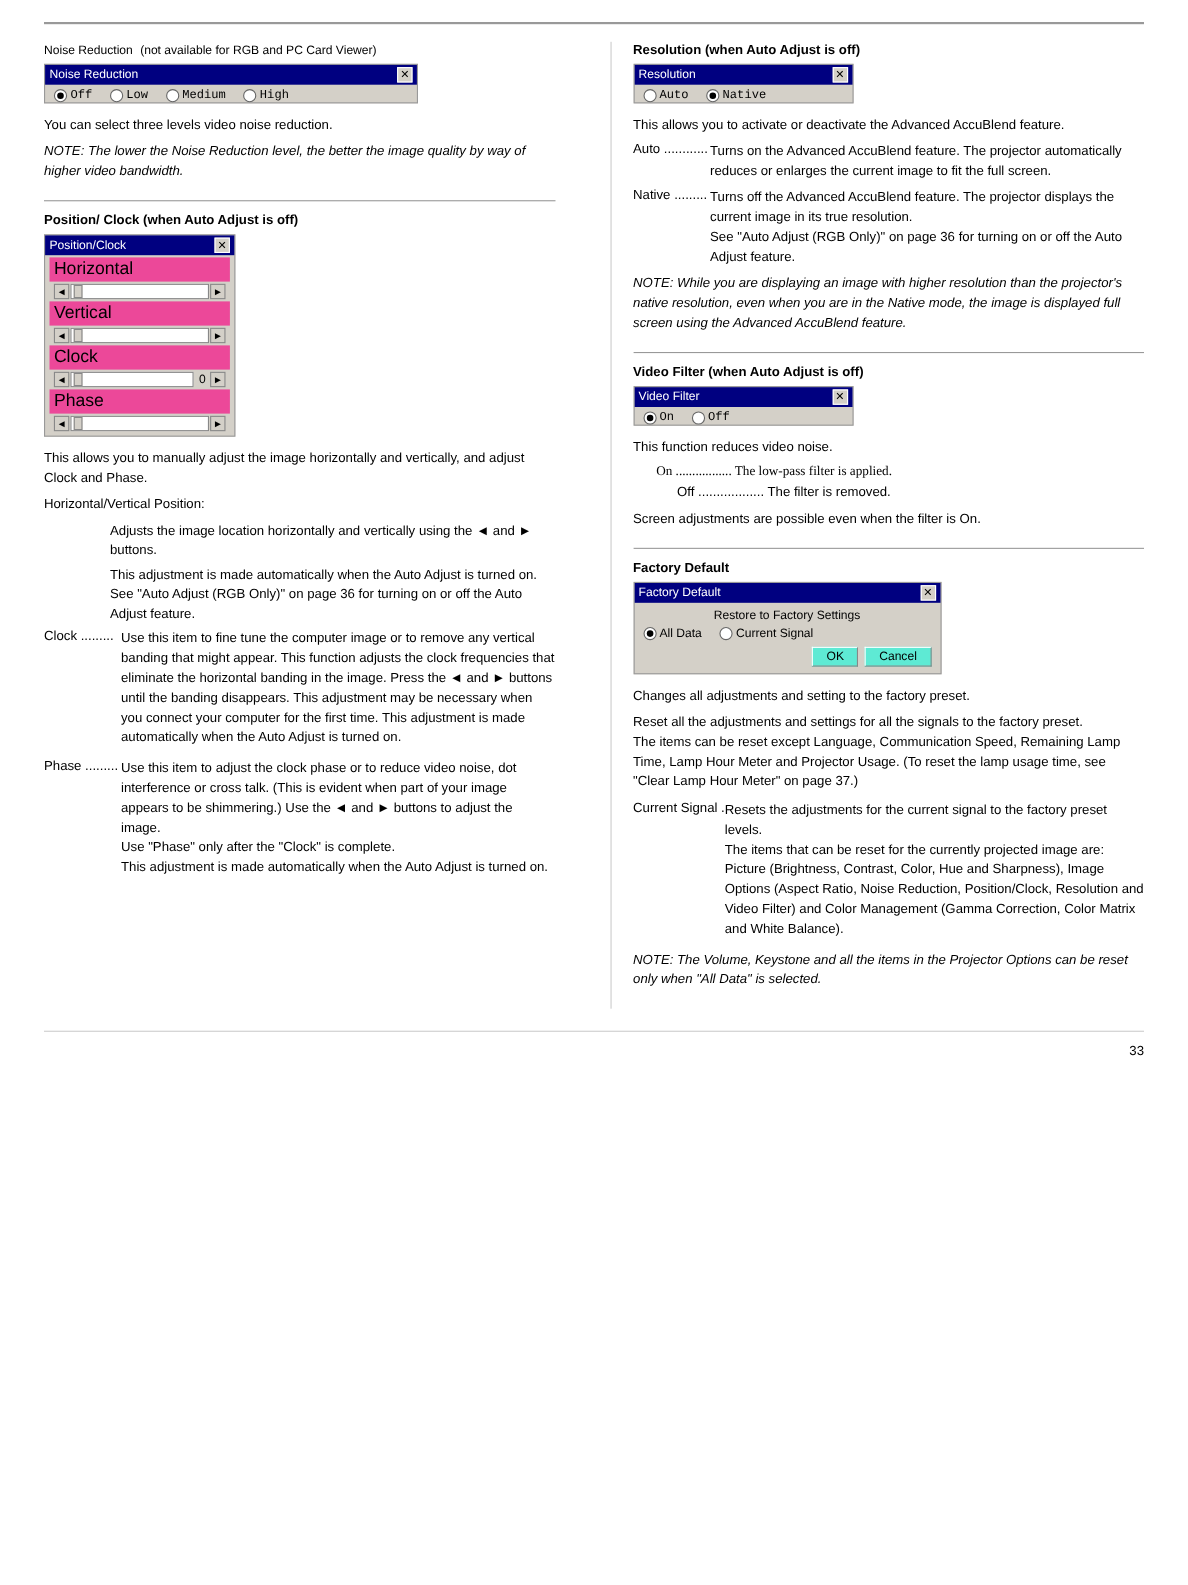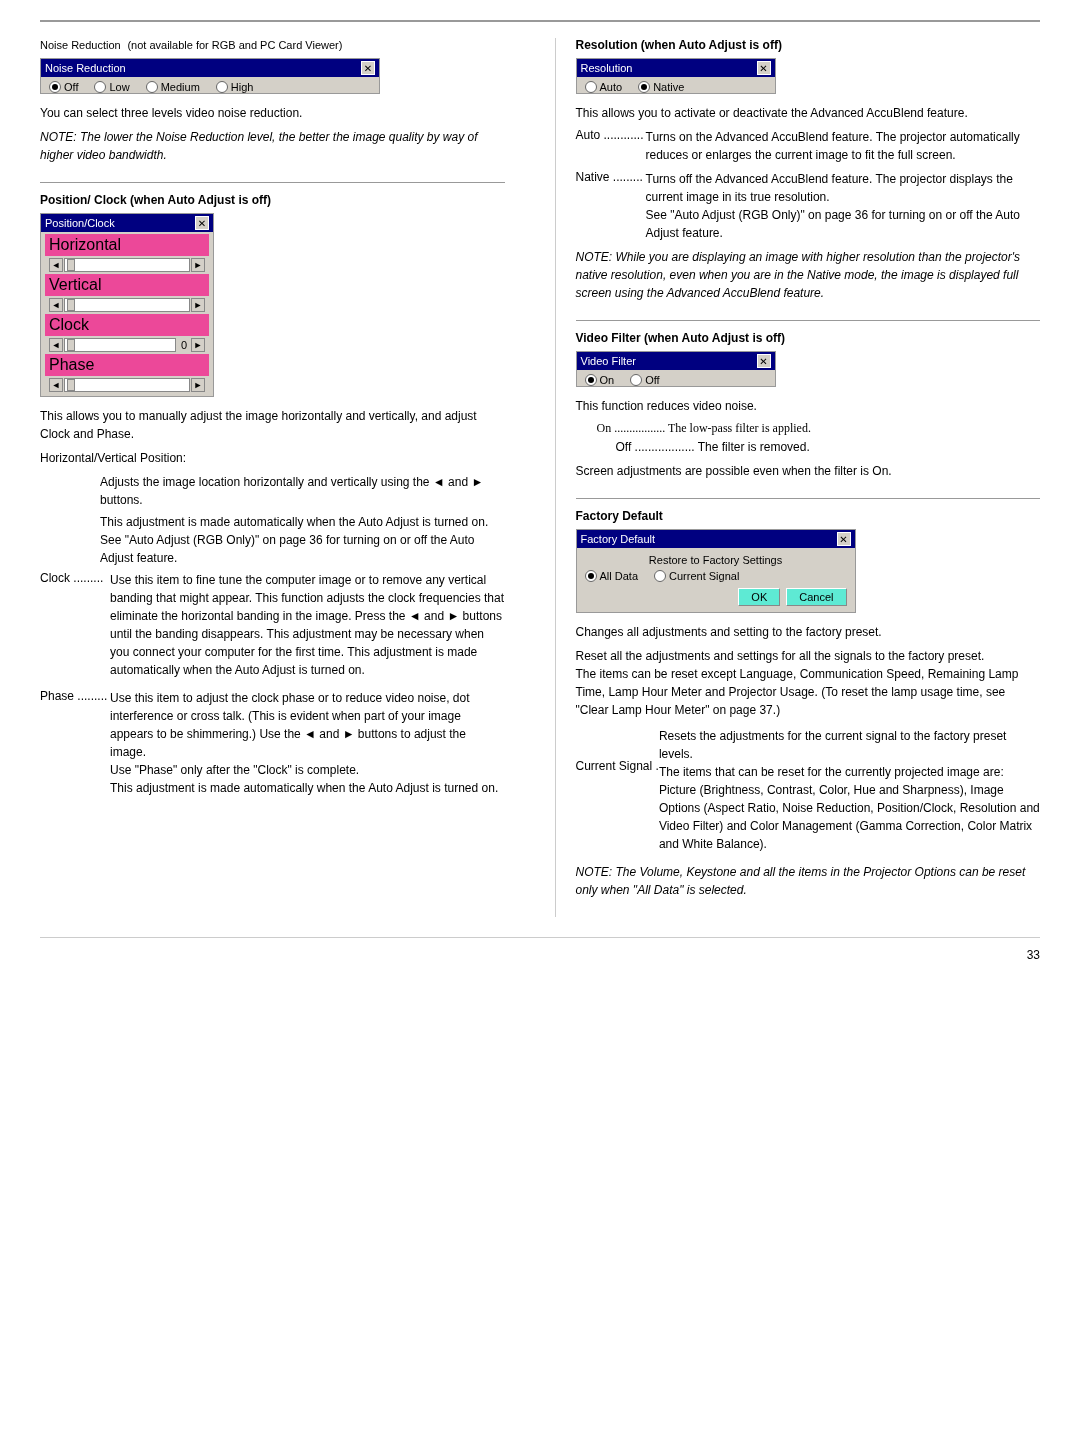--- a/index.html
+++ b/index.html
@@ -70,20 +70,21 @@
       width: 14px;
       height: 14px;
       display: flex;
       align-items: center;
       justify-content: center;
       cursor: pointer;
       color: #000;
     }
     .dialog-content {
       padding: 0 8px;
+      font-family: Liberation Mono, monospace;
     }
     .radio-row {
       display: flex;
       align-items: center;
       gap: 16px;
       margin-top: 4px;
     }
     .radio-item {
       display: flex;
       align-items: center;
@@ -451,21 +452,21 @@
           </div>
         </div>
 
         <p class="body-text">Changes all adjustments and setting to the factory preset.</p>
 
         <div style="display:flex;margin-bottom:8px;">
           <div style="font-size:12px;line-height:1.5;">Reset all the adjustments and settings for all the signals to the factory preset.<br>The items can be reset except Language, Communication Speed, Remaining Lamp Time, Lamp Hour Meter and Projector Usage. (To reset the lamp usage time, see "Clear Lamp Hour Meter" on page 37.)</div>
         </div>
 
         <div style="display:flex;margin-bottom:10px;">
-          <div style="font-size:12px;min-width:80px;flex-shrink:0;margin-top:32px;">Current Signal .</div>
+          <div style="font-size:12px;min-width:80px;flex-shrink:0;">Current Signal .</div>
           <div style="font-size:12px;line-height:1.5;">Resets the adjustments for the current signal to the factory preset levels.<br>The items that can be reset for the currently projected image are: Picture (Brightness, Contrast, Color, Hue and Sharpness), Image Options (Aspect Ratio, Noise Reduction, Position/Clock, Resolution and Video Filter) and Color Management (Gamma Correction, Color Matrix and White Balance).</div>
         </div>
 
         <p class="body-text-italic">NOTE: The Volume, Keystone and all the items in the Projector Options can be reset only when "All Data" is selected.</p>
       </div>
 
     </div>
   </div>
 
   <div class="page-number">

